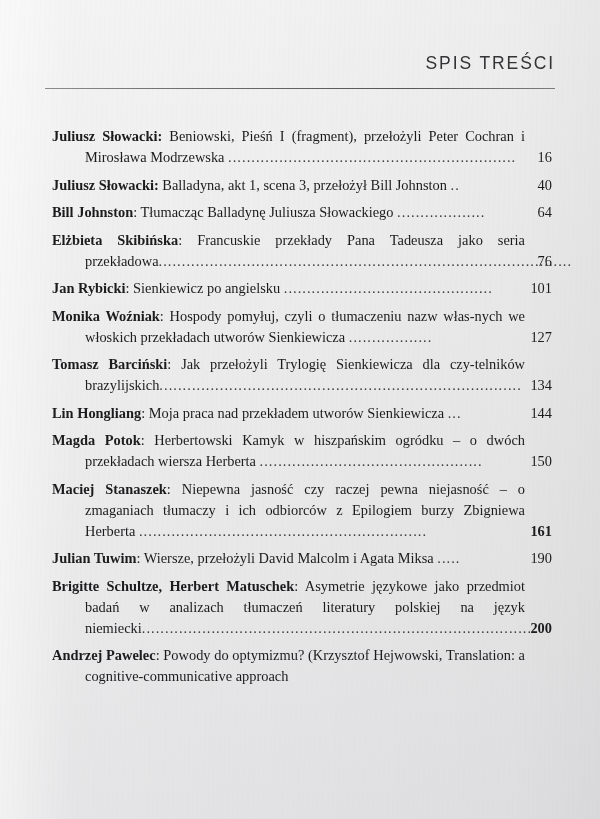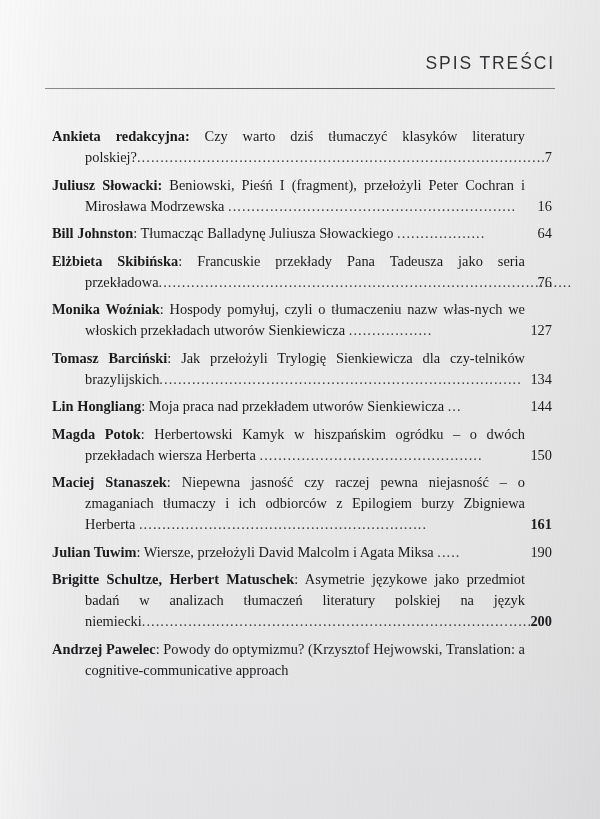--- a/index.html
+++ b/index.html
@@ -102,34 +102,38 @@
 <body>
 
 <div id="page">
 
   <div class="toc-title">SPIS TREŚCI</div>
 
   <div class="title-rule"></div>
 
   <div class="toc" id="toc-list">
       <div class="entry">
-        <div class="entry-text"><span class="author">Ankieta redakcyjna:</span><span> Czy warto dziś tłumaczyć klasyków literatury polskiej?</span><span class="leader">........................................................................................</span></div>
-        <div class="page-num pn-row2">7</div>
+        <div class="entry-text"><span class="author">Juliusz Słowacki:</span><span> </span><span class="it">Beniowski</span><span>, Pieśń I (fragment), przełożyli Peter Cochran i Mirosława Modrzewska </span><span class="leader">..............................................................</span></div>
+        <div class="page-num pn-row2">16</div>
       </div>
       <div class="entry">
-        <div class="entry-text"><span class="author">Juliusz Słowacki:</span><span> </span><span class="it">Beniowski</span><span>, Pieśń I (fragment), przełożyli Peter Cochran i Mirosława Modrzewska </span><span class="leader">..............................................................</span></div>
-        <div class="page-num pn-row2">16</div>
+        <div class="entry-text"><span class="author">Juliusz Słowacki:</span><span> </span><span class="it">Balladyna</span><span>, akt 1, scena 3, przełożył Bill Johnston </span><span class="leader">..</span></div>
+        <div class="page-num pn-row1">40</div>
       </div>
       <div class="entry">
         <div class="entry-text"><span class="author">Bill Johnston</span><span>: Tłumacząc </span><span class="it">Balladynę</span><span> Juliusza Słowackiego </span><span class="leader">...................</span></div>
         <div class="page-num pn-row1">64</div>
       </div>
       <div class="entry">
         <div class="entry-text"><span class="author">Elżbieta Skibińska</span><span>: Francuskie przekłady </span><span class="it">Pana Tadeusza</span><span> jako seria przekładowa</span><span class="leader">.........................................................................................</span></div>
         <div class="page-num pn-row2">76</div>
+      </div>
+      <div class="entry">
+        <div class="entry-text"><span class="author">Jan Rybicki</span><span>: Sienkiewicz po angielsku </span><span class="leader">.............................................</span></div>
+        <div class="page-num pn-row1">101</div>
       </div>
       <div class="entry">
         <div class="entry-text"><span class="author">Monika Woźniak</span><span>: Hospody pomyłuj, czyli o tłumaczeniu nazw włas-nych we włoskich przekładach utworów Sienkiewicza </span><span class="leader">..................</span></div>
         <div class="page-num pn-row2">127</div>
       </div>
       <div class="entry">
         <div class="entry-text"><span class="author">Tomasz Barciński</span><span>: Jak przełożyli </span><span class="it">Trylogię</span><span> Sienkiewicza dla czy-telników brazylijskich</span><span class="leader">..............................................................................</span></div>
         <div class="page-num pn-row2">134</div>
       </div>
       <div class="entry">

